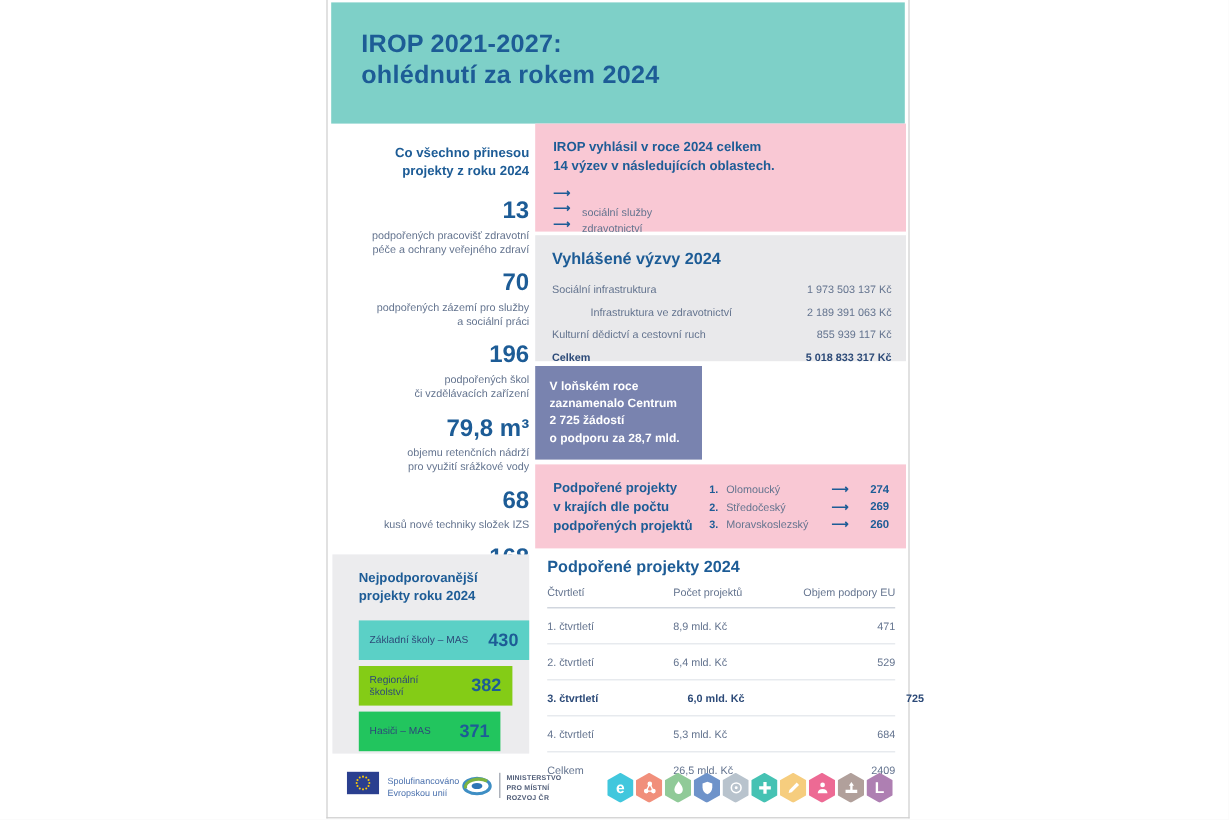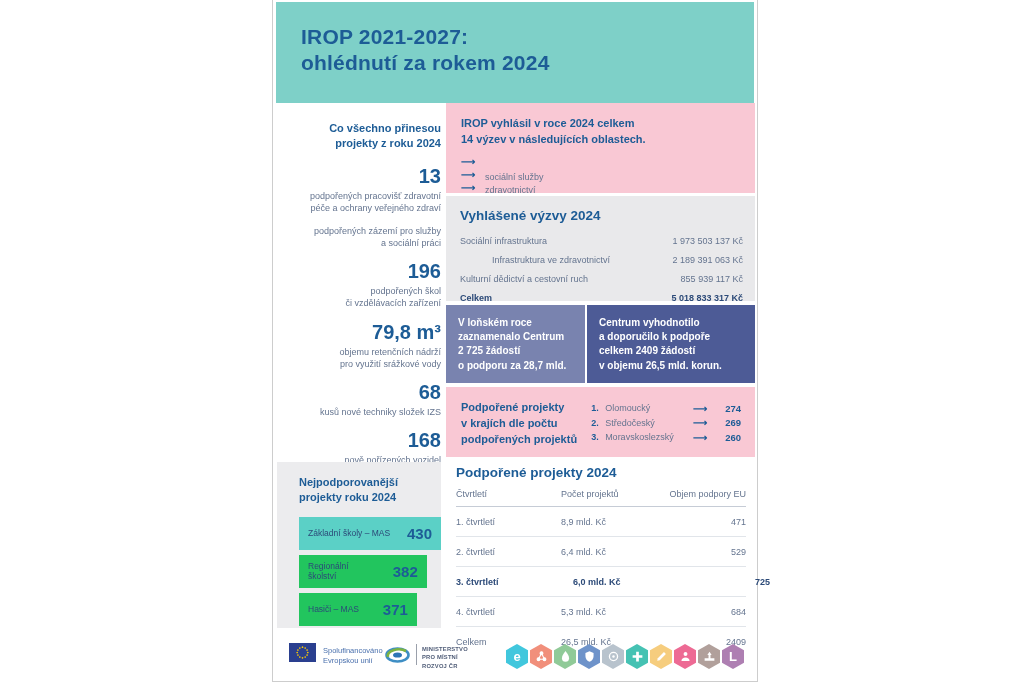--- a/index.html
+++ b/index.html
@@ -88,20 +88,21 @@
     <div class="left-stats">
       <div class="left-heading" data-bind="left_stats.heading" style="color: rgb(29, 92, 150);">Co všechno přinesou
 projekty z roku 2024</div>
 
       <div class="stat-item">
         <div class="stat-value" data-bind="left_stats.items.0.value" style="color: rgb(29, 92, 150);">13</div>
         <div class="stat-label" data-bind="left_stats.items.0.label" style="color: rgb(100, 116, 143);">podpořených pracovišť zdravotní
 péče a ochrany veřejného zdraví</div>
       </div>
       <div class="stat-item">
+        <div class="stat-value" data-bind="left_stats.items.1.value" style="color: rgb(29, 92, 150);">70</div>
         <div class="stat-label" data-bind="left_stats.items.1.label" style="color: rgb(100, 116, 143);">podpořených zázemí pro služby
 a sociální práci</div>
       </div>
       <div class="stat-item">
         <div class="stat-value" data-bind="left_stats.items.2.value" style="color: rgb(29, 92, 150);">196</div>
         <div class="stat-label" data-bind="left_stats.items.2.label" style="color: rgb(100, 116, 143);">podpořených škol
 či vzdělávacích zařízení</div>
       </div>
       <div class="stat-item">
         <div class="stat-value" data-bind="left_stats.items.3.value" style="color: rgb(29, 92, 150);">79,8 m³</div>
@@ -155,24 +156,20 @@
       <div class="gb-row total">
         <span data-bind="announced_calls.total.label" style="color: rgb(44, 74, 120);">Celkem</span>
         <span data-bind="announced_calls.total.value" style="color: rgb(44, 74, 120);">5 018 833 317 Kč</span>
       </div>
     </div>
 
     <div class="blue-box blue-left" data-bind="highlights.left" style="background: rgb(121, 131, 175);">V loňském roce
 zaznamenalo Centrum
 2 725 žádostí
 o podporu za 28,7 mld.</div>
-    <div class="blue-box blue-right" data-bind="highlights.right" style="background: rgb(77, 91, 150);">Centrum vyhodnotilo
-a doporučilo k podpoře
-celkem 2409 žádostí
-v objemu 26,5 mld. korun.</div>
 
     <div class="pink-box2" style="background: rgb(249, 200, 212);">
       <div class="pink-title" data-bind="regions_box.title" style="color: rgb(29, 92, 150);">Podpořené projekty
 v krajích dle počtu
 podpořených projektů</div>
       <div class="rank-block">
         <div class="rank-row">
           <span class="rank-num" data-bind="regions_box.items.0.rank" style="color: rgb(29, 92, 150);">1.</span>
           <span class="rank-name" data-bind="regions_box.items.0.name" style="color: rgb(100, 116, 143);">Olomoucký</span>
           <span class="rank-arrow" data-bind="regions_box.arrow" style="color: rgb(29, 92, 150);">⟶</span>
@@ -229,21 +226,21 @@
       </div>
     </div>
 
     <div class="top-projects" style="background: rgb(236, 236, 238);">
       <div class="tp-title" data-bind="top_projects.title" style="color: rgb(29, 92, 150);">Nejpodporovanější
 projekty roku 2024</div>
       <div class="bar" style="background: rgb(91, 208, 198); width: 100%;">
         <span class="bar-label" data-bind="top_projects.bars.0.label" style="color: rgb(44, 74, 120);">Základní školy – MAS</span>
         <span class="bar-value" data-bind="top_projects.bars.0.value" style="color: rgb(29, 92, 150);">430</span>
       </div>
-      <div class="bar" style="background: #22c55e; width: 90%;">
+      <div class="bar" style="background: #84cc16; width: 90%;">
         <span class="bar-label" data-bind="top_projects.bars.1.label" style="color: rgb(44, 74, 120);">Regionální
 školství</span>
         <span class="bar-value" data-bind="top_projects.bars.1.value" style="color: rgb(29, 92, 150);">382</span>
       </div>
       <div class="bar" style="background: #22c55e; width: 83%;">
         <span class="bar-label" data-bind="top_projects.bars.2.label" style="color: rgb(44, 74, 120);">Hasiči – MAS</span>
         <span class="bar-value" data-bind="top_projects.bars.2.value" style="color: rgb(29, 92, 150);">371</span>
       </div>
     </div>
 

